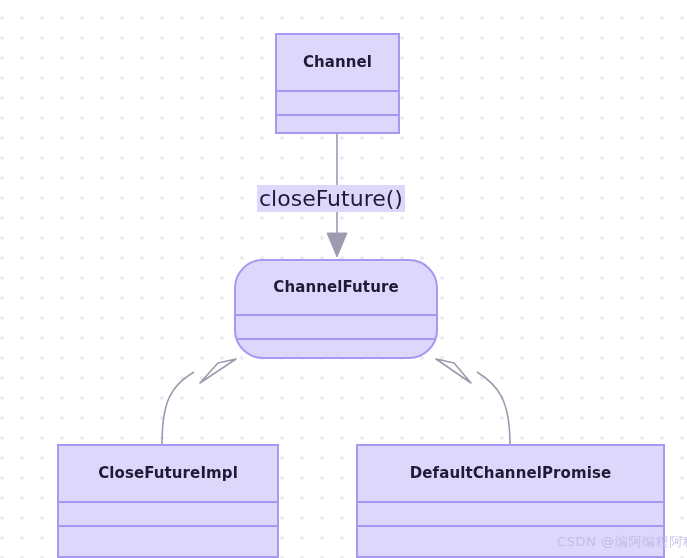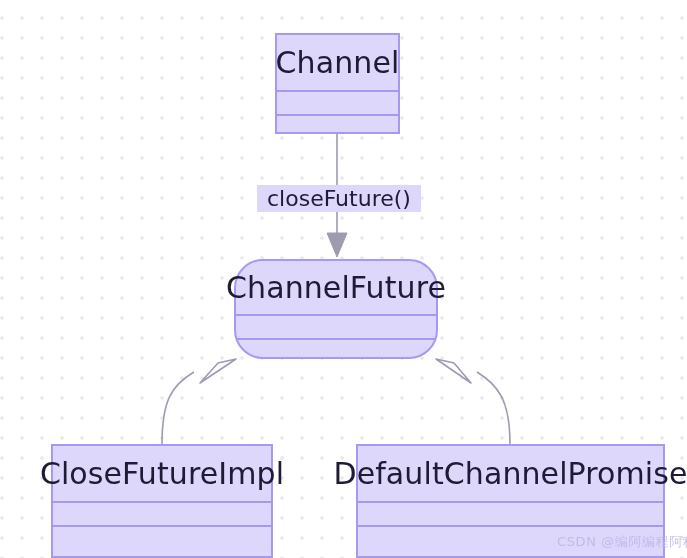--- a/index.html
+++ b/index.html
@@ -33,57 +33,57 @@
     border: 2px solid #a699f2;
     display: flex;
     flex-direction: column;
   }
   .uml-title {
     box-sizing: border-box;
     display: flex;
     align-items: center;
     justify-content: center;
     color: #1e1b35;
-    font-size: 30px;
-    font-weight: 400;
+    font-size: 15px;
+    font-weight: 700;
     letter-spacing: 0.1px;
     white-space: nowrap;
   }
   .uml-compartment {
     box-sizing: border-box;
     border-top: 2px solid #a699f2;
   }
   
   #class-channel       { left: 275px; top: 33px;  width: 125px; height: 101px; }
   #class-channel .uml-title       { height: 57px; }
   #class-channel .c1   { height: 25px; }
   #class-channel .c2   { height: 19px; }
 
   #class-channelfuture { left: 234px; top: 259px; width: 204px; height: 100px; border-radius: 29px; }
   #class-channelfuture .uml-title { height: 55px; }
   #class-channelfuture .c1 { height: 25px; }
   #class-channelfuture .c2 { height: 20px; }
 
-  #class-closefutureimpl { left: 51px; top: 444px; width: 222px; height: 114px; }
+  #class-closefutureimpl { left: 57px; top: 444px; width: 222px; height: 114px; }
   #class-closefutureimpl .uml-title { height: 57px; }
   #class-closefutureimpl .c1 { height: 25px; }
   #class-closefutureimpl .c2 { height: 32px; }
 
   #class-defaultchannelpromise { left: 356px; top: 444px; width: 309px; height: 114px; text-align: center; }
   #class-defaultchannelpromise .uml-title { height: 57px; }
   #class-defaultchannelpromise .c1 { height: 25px; }
   #class-defaultchannelpromise .c2 { height: 32px; }
 
   .edge-label {
     position: absolute;
     background: #ddd7fb;
     color: #1e1b35;
     font-size: 22px;
     line-height: 27px;
-    padding: 0 10px;
+    padding: 0 2px;
     white-space: nowrap;
   }
   #label-closefuture { left: 257px; top: 185px; }
 
   .watermark {
     position: absolute;
     left: 557px;
     top: 533px;
     color: #bdb6e4;
     font-size: 13px;

